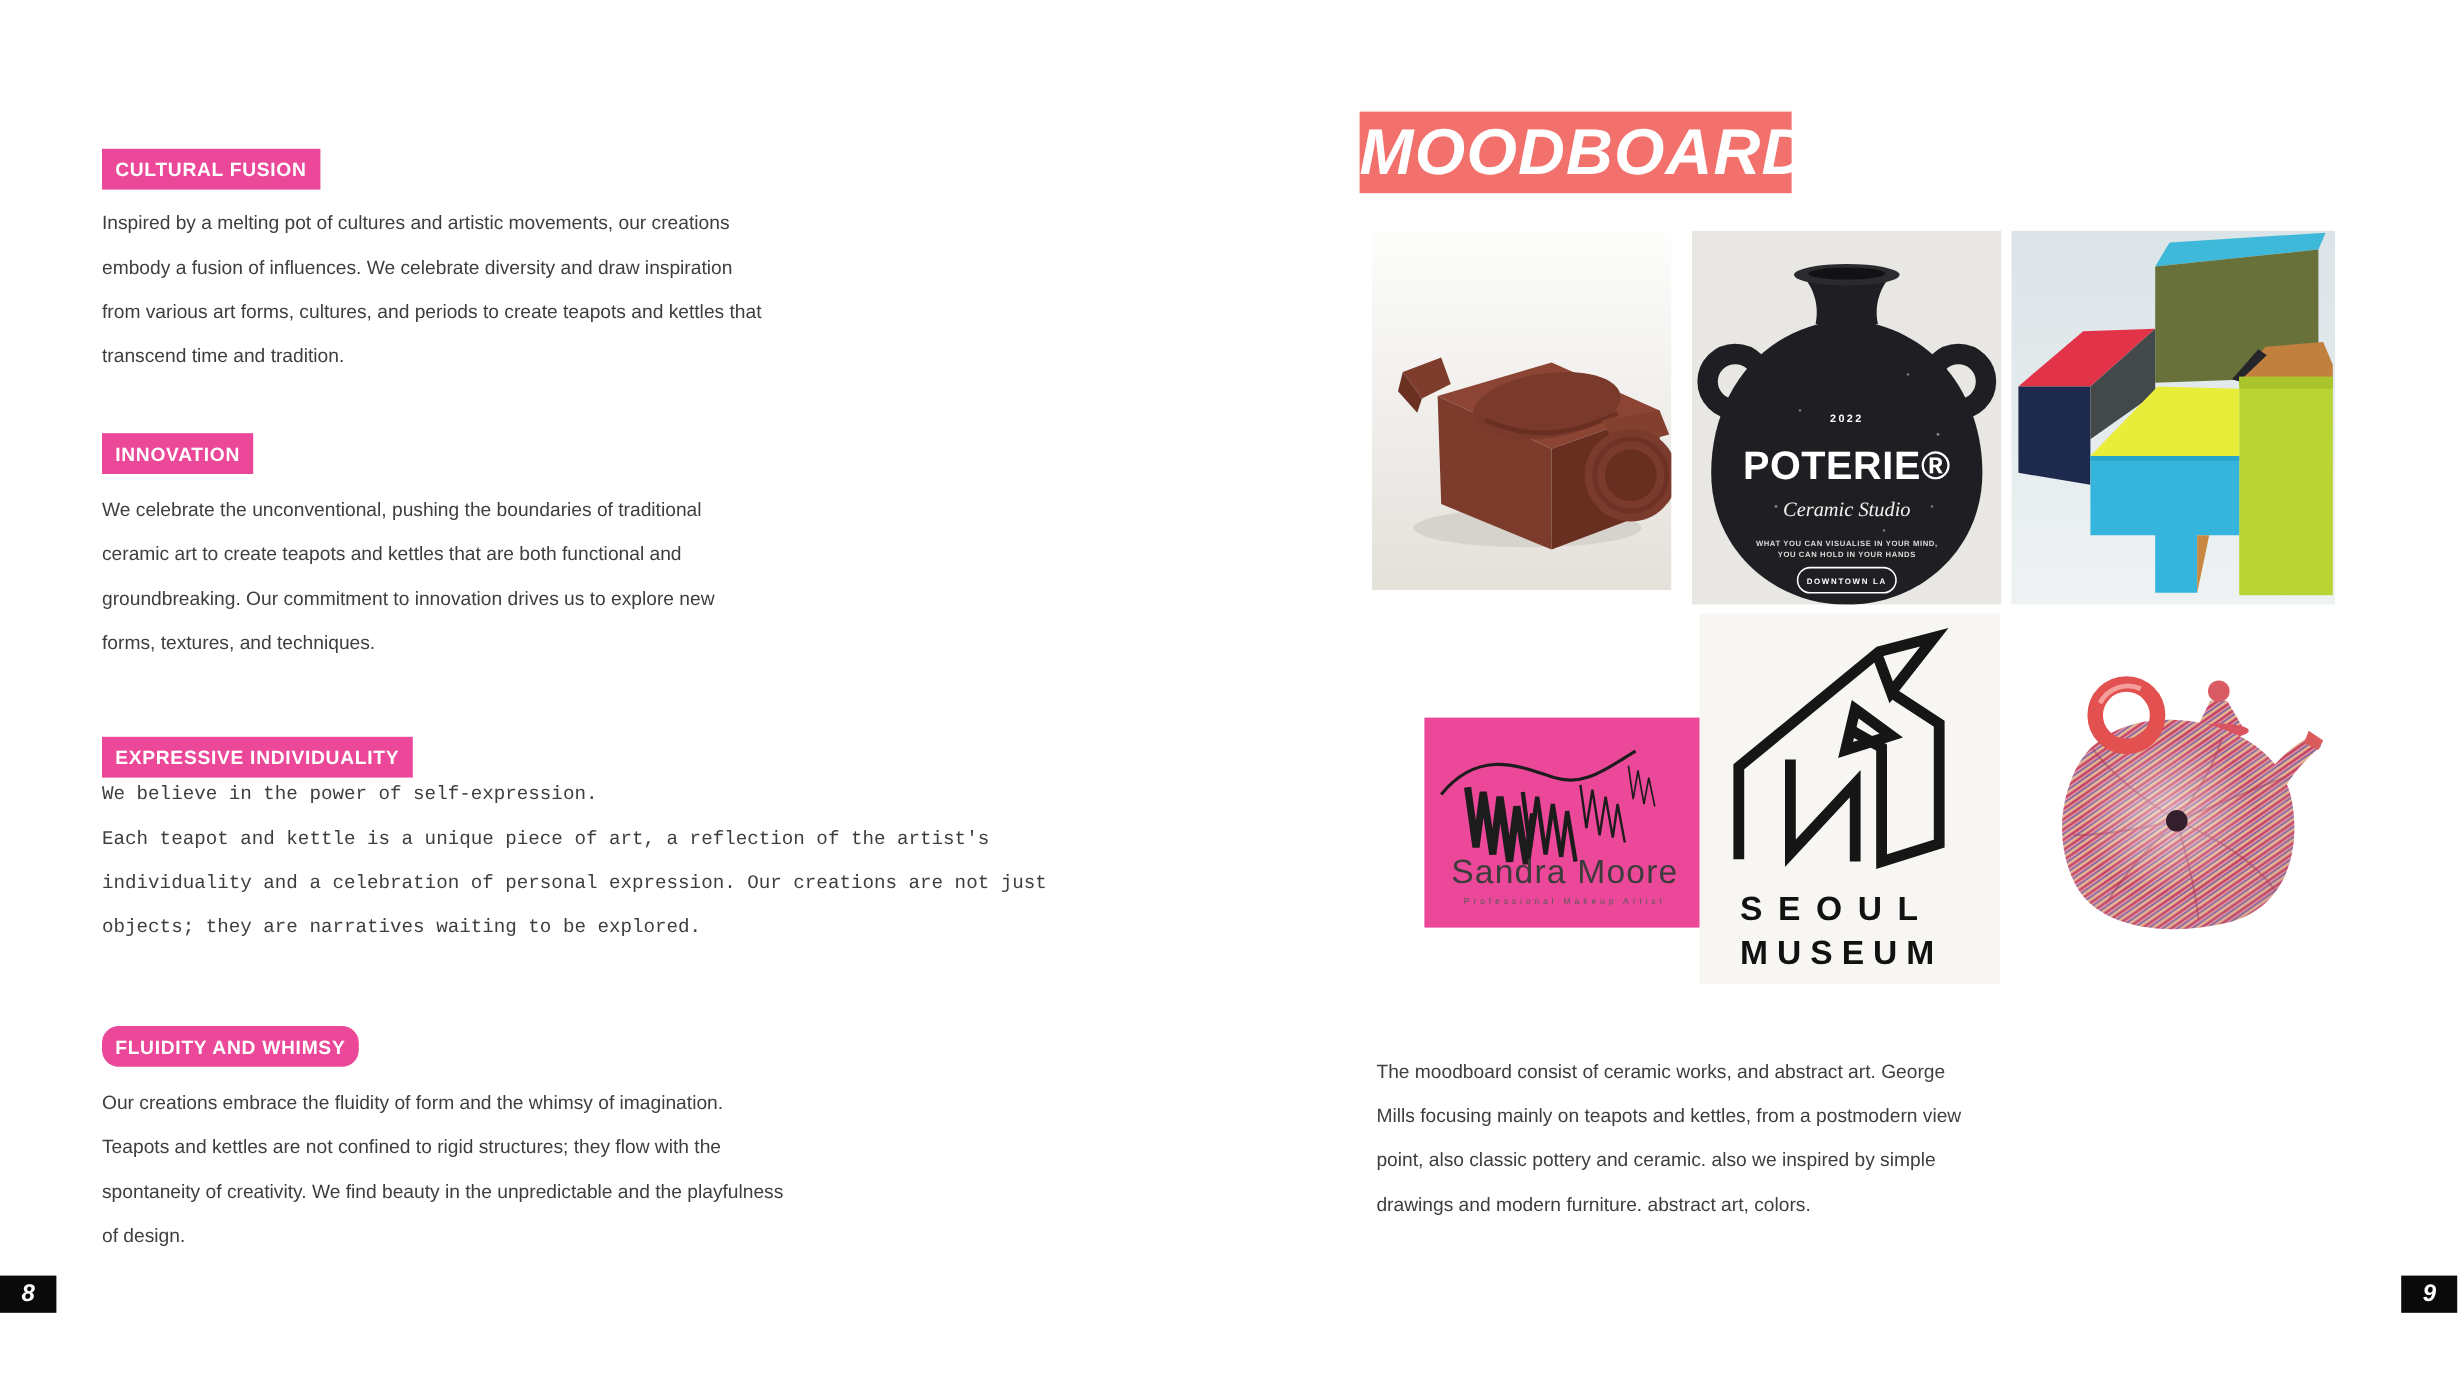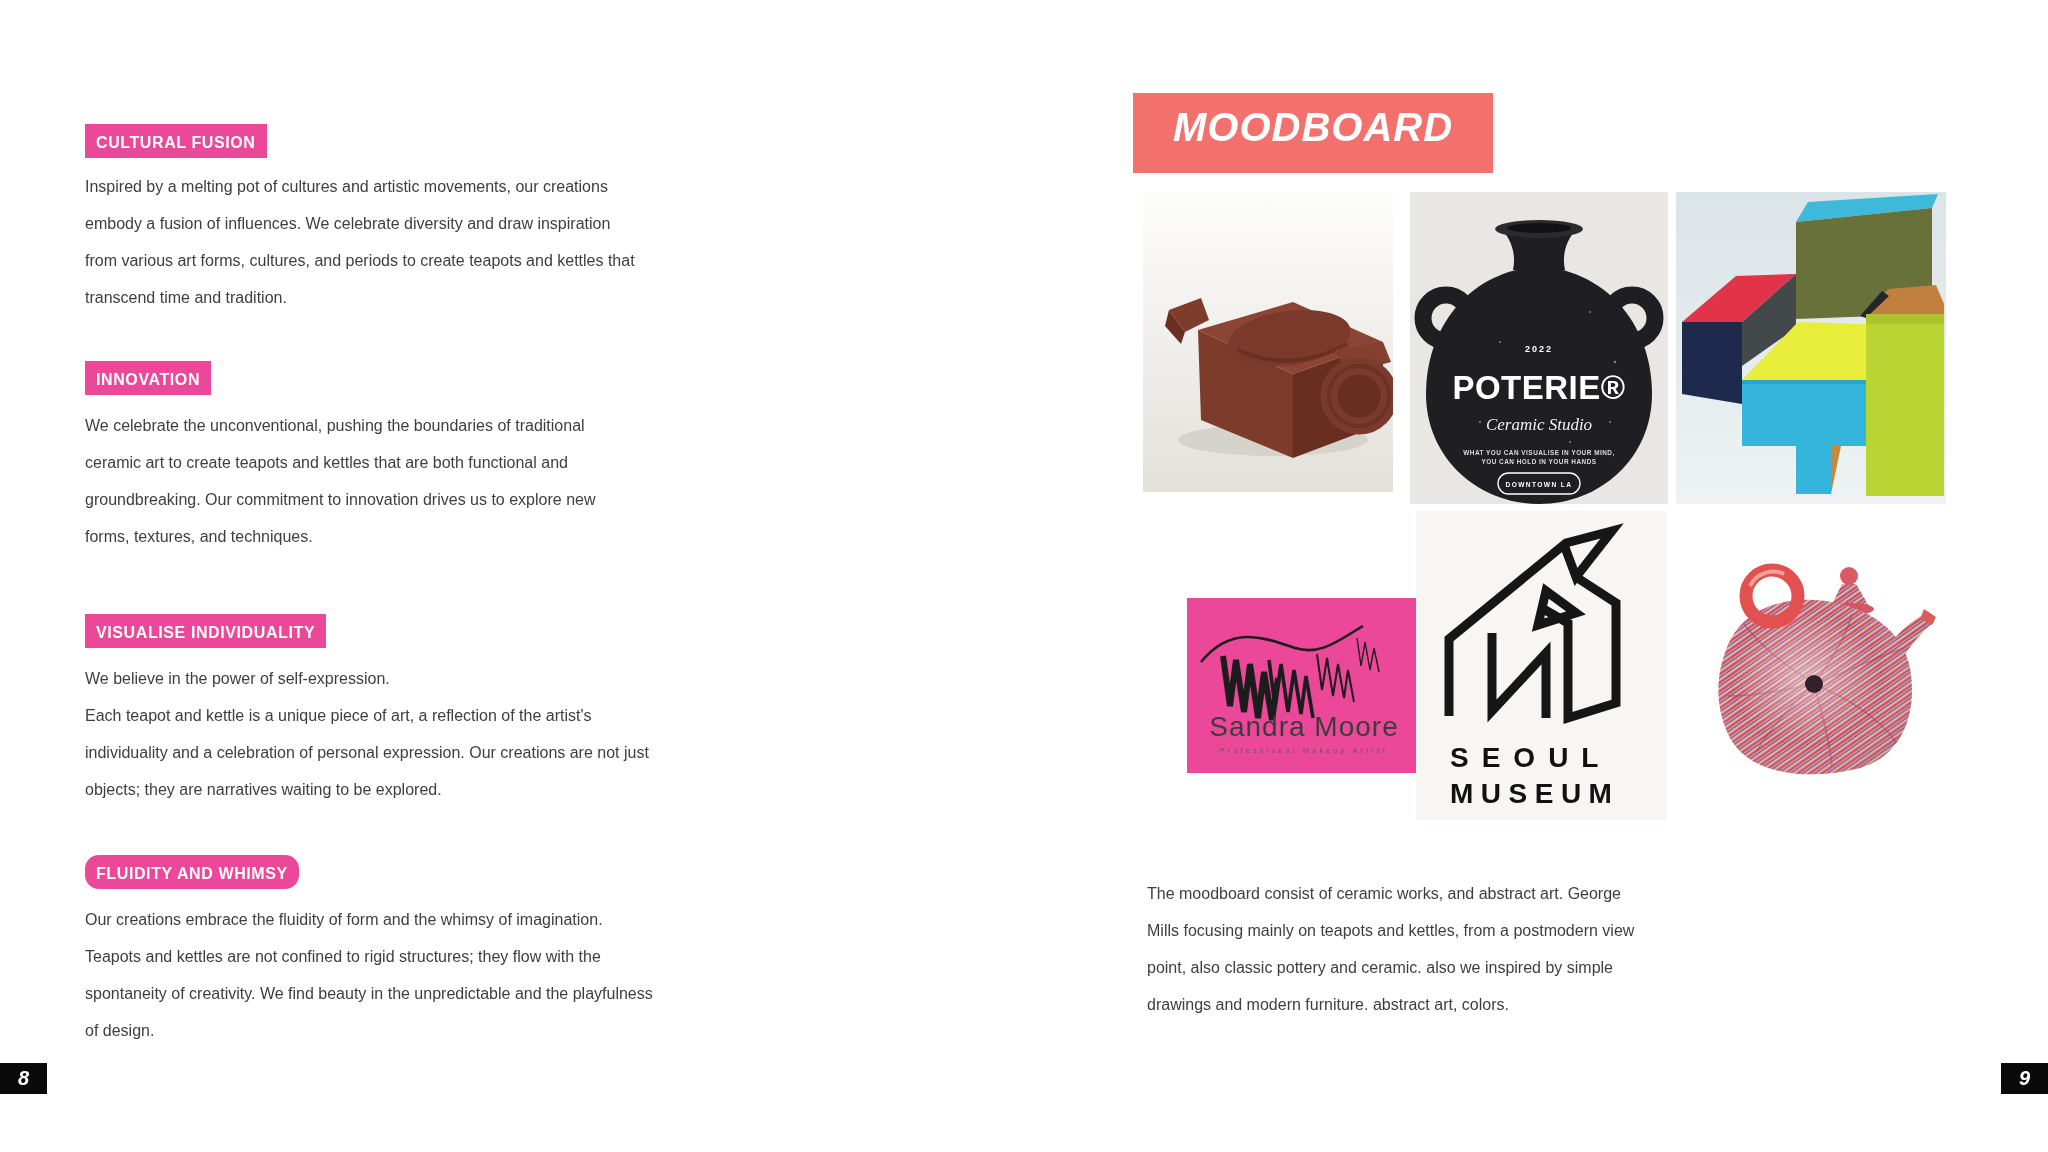--- a/index.html
+++ b/index.html
@@ -15,22 +15,22 @@
   }
   .body-text{
     position:absolute;margin:0;font-size:16px;line-height:37px;font-weight:300;
     color:#3e3e3e;white-space:pre-line;width:920px;
   }
   .page-tab{
     position:absolute;top:1063px;width:47px;height:31px;background:#0a0a0a;color:#ffffff;
     font-weight:bold;font-style:italic;font-size:20px;line-height:31px;text-align:center;
   }
   .title-badge{
-    position:absolute;left:1133px;top:93px;width:360px;height:80px;background:#f2716d;
-    color:#ffffff;font-weight:bold;font-style:italic;font-size:40px;line-height:68px;
+    position:absolute;left:1133px;top:93px;width:360px;height:68px;background:#f2716d;
+    color:#ffffff;font-weight:bold;font-style:italic;font-size:54px;line-height:68px;
     text-align:center;letter-spacing:1px;
   }
   .tile{position:absolute;overflow:hidden;}
   .tile svg{display:block;}
 </style>
 </head>
 <body>
 
 <div class="canvas">
 
@@ -41,22 +41,22 @@
 embody a fusion of influences. We celebrate diversity and draw inspiration
 from various art forms, cultures, and periods to create teapots and kettles that
 transcend time and tradition.</p>
 
     <span class="badge" style="left:85px;top:361px;">INNOVATION</span>
     <p class="body-text" style="left:85px;top:407px;">We celebrate the unconventional, pushing the boundaries of traditional
 ceramic art to create teapots and kettles that are both functional and
 groundbreaking. Our commitment to innovation drives us to explore new
 forms, textures, and techniques.</p>
 
-    <span class="badge" style="left:85px;top:614px;">VISUALISE INDIVIDUALITY</span>
-    <p class="body-text" style="left:85px;top:660px;">We believe in the power of self-expression.
+    <span class="badge" style="left:85px;top:614px;">EXPRESSIVE INDIVIDUALITY</span>
+    <p class="body-text" style="left:85px;top:644px;font-family:Liberation Mono, monospace;">We believe in the power of self-expression.
 Each teapot and kettle is a unique piece of art, a reflection of the artist's
 individuality and a celebration of personal expression. Our creations are not just
 objects; they are narratives waiting to be explored.</p>
 
     <span class="badge" style="left:85px;top:855px;border-radius:14px;">FLUIDITY AND WHIMSY</span>
     <p class="body-text" style="left:85px;top:901px;">Our creations embrace the fluidity of form and the whimsy of imagination.
 Teapots and kettles are not confined to rigid structures; they flow with the
 spontaneity of creativity. We find beauty in the unpredictable and the playfulness
 of design.</p>
 

